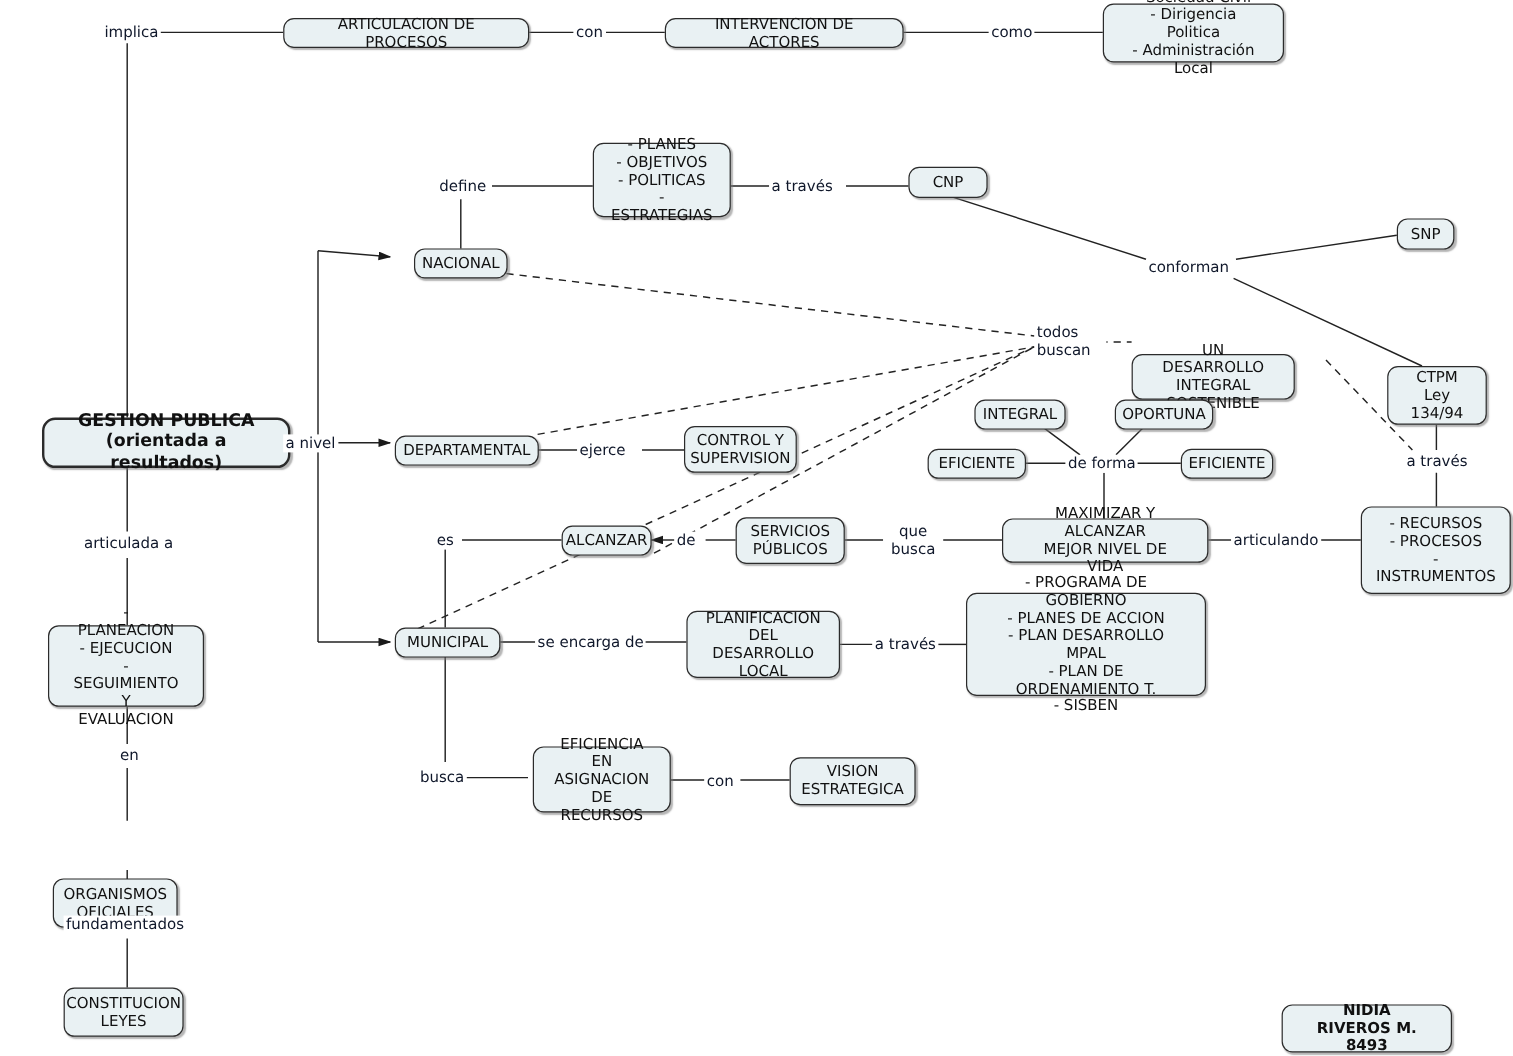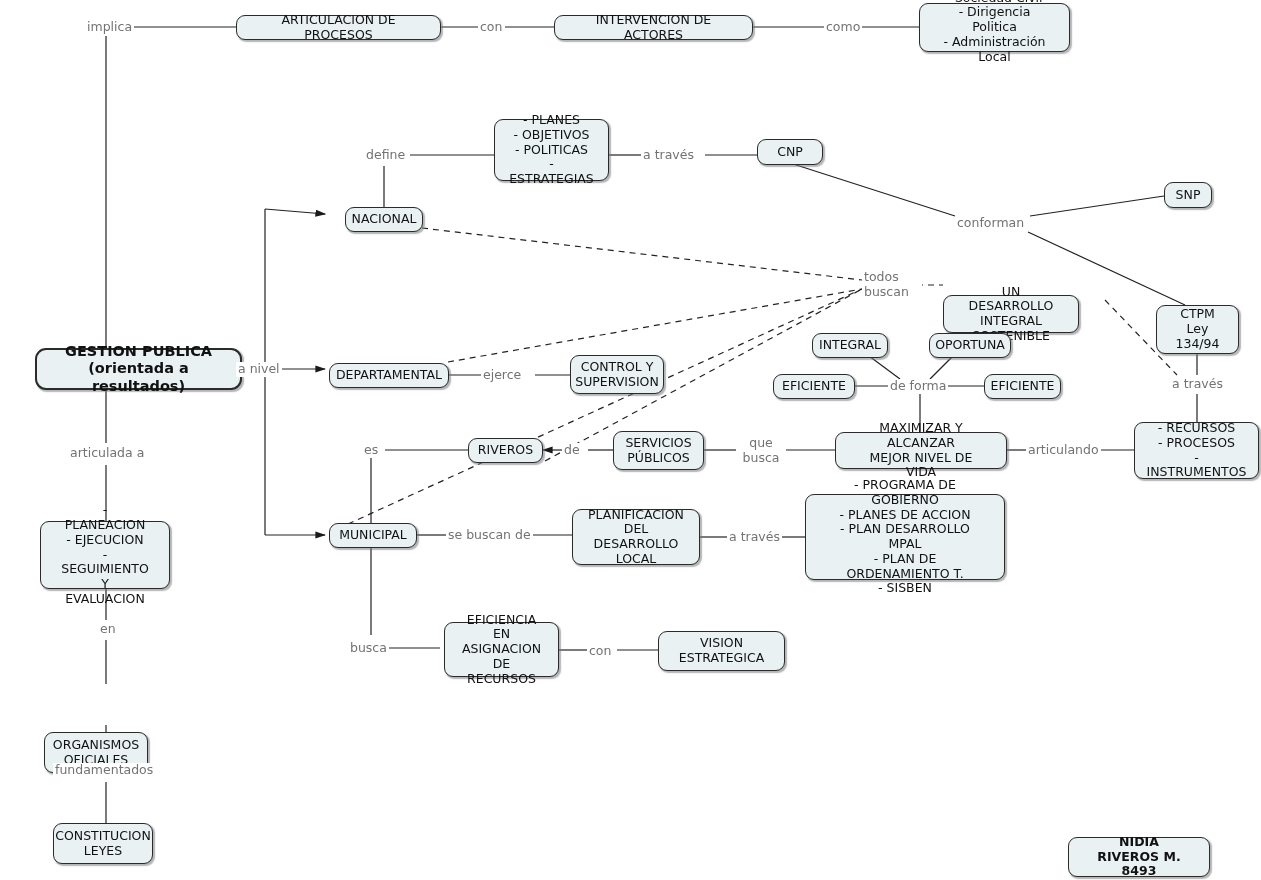--- a/index.html
+++ b/index.html
@@ -52,21 +52,21 @@
     border-width: 2.1px;
     border-radius: 11px;
   }
   .node.sig {
     font-weight: bold;
     font-size: 12.5px;
   }
   .linklabel {
     position: absolute;
     background: #ffffff;
-    color: #737373;
+    color: #0f172a;
     font-size: 12.5px;
     line-height: 1.16;
     text-align: center;
     white-space: pre-line;
     padding: 0 2px;
     z-index: 6;
   }
 </style>
 </head>
 <body>
@@ -179,58 +179,58 @@
 
   <div class="node" style="left:345px; top:207px; width:78px; height:25px;">NACIONAL</div>
 
   <div class="node" style="left:329px; top:363px; width:120px; height:25px;">DEPARTAMENTAL</div>
 
   <div class="node" style="left:329px; top:523px; width:88px; height:25px;">MUNICIPAL</div>
 
   <div class="node" style="left:570px; top:355px; width:94px; height:39px;">CONTROL Y
 SUPERVISION</div>
 
-  <div class="node" style="left:468px; top:438px; width:75px; height:25px;">RIVEROS</div>
+  <div class="node" style="left:468px; top:438px; width:75px; height:25px;">ALCANZAR</div>
 
   <div class="node" style="left:613px; top:431px; width:91px; height:39px;">SERVICIOS
 PÚBLICOS</div>
 
   <div class="node" style="left:943px; top:266px; width:136px; height:38px;margin-top:29px;">UN DESARROLLO
 INTEGRAL SOSTENIBLE</div>
 
   <div class="node" style="left:812px; top:333px; width:76px; height:25px;">INTEGRAL</div>
 
   <div class="node" style="left:929px; top:333px; width:82px; height:25px;">OPORTUNA</div>
 
   <div class="node" style="left:773px; top:374px; width:82px; height:25px;">EFICIENTE</div>
 
   <div class="node" style="left:984px; top:374px; width:77px; height:25px;">EFICIENTE</div>
 
   <div class="node" style="left:835px; top:432px; width:172px; height:37px;">MAXIMIZAR Y ALCANZAR
 MEJOR NIVEL DE VIDA</div>
 
-  <div class="node" style="left:1134px; top:422px; width:125px; height:57px;">- RECURSOS
+  <div class="node" style="left:1134px; top:422px; width:125px; height:73px;">- RECURSOS
 - PROCESOS
 - INSTRUMENTOS</div>
 
   <div class="node" style="left:572px; top:509px; width:128px; height:56px;">PLANIFICACION
 DEL DESARROLLO
 LOCAL</div>
 
   <div class="node" style="left:805px; top:494px; width:200px; height:86px;">- PROGRAMA DE GOBIERNO
 - PLANES DE ACCION
 - PLAN DESARROLLO MPAL
 - PLAN DE ORDENAMIENTO T.
 - SISBEN</div>
 
   <div class="node" style="left:444px; top:622px; width:115px; height:55px;">EFICIENCIA EN
 ASIGNACION
 DE RECURSOS</div>
 
-  <div class="node" style="left:658px; top:631px; width:127px; height:40px;">VISION
+  <div class="node" style="left:658px; top:631px; width:105px; height:40px;">VISION
 ESTRATEGICA</div>
 
   <div class="node root" style="left:3px; top:348px; width:207px; height:42px;margin-left:32px;">GESTION PUBLICA
 (orientada a resultados)</div>
 
   <div class="node" style="left:40px; top:521px; width:130px; height:68px;">- PLANEACION
 - EJECUCION
 - SEGUIMIENTO Y
 EVALUACION</div>
 
@@ -268,21 +268,21 @@
 
   <div class="linklabel" style="left:862px; top:270px; width:56px; text-align:left;">todos
 buscan</div>
 
   <div class="linklabel" style="left:888px; top:379px;">de forma</div>
 
   <div class="linklabel" style="left:1026px; top:443px;">articulando</div>
 
   <div class="linklabel" style="left:1170px; top:377px;">a través</div>
 
-  <div class="linklabel" style="left:446px; top:528px;">se buscan de</div>
+  <div class="linklabel" style="left:446px; top:528px;">se encarga de</div>
 
   <div class="linklabel" style="left:727px; top:530px;">a través</div>
 
   <div class="linklabel" style="left:348px; top:641px;">busca</div>
 
   <div class="linklabel" style="left:587px; top:644px;">con</div>
 
   <div class="linklabel" style="left:68px; top:446px;">articulada a</div>
 
   <div class="linklabel" style="left:98px; top:622px;">en</div>

